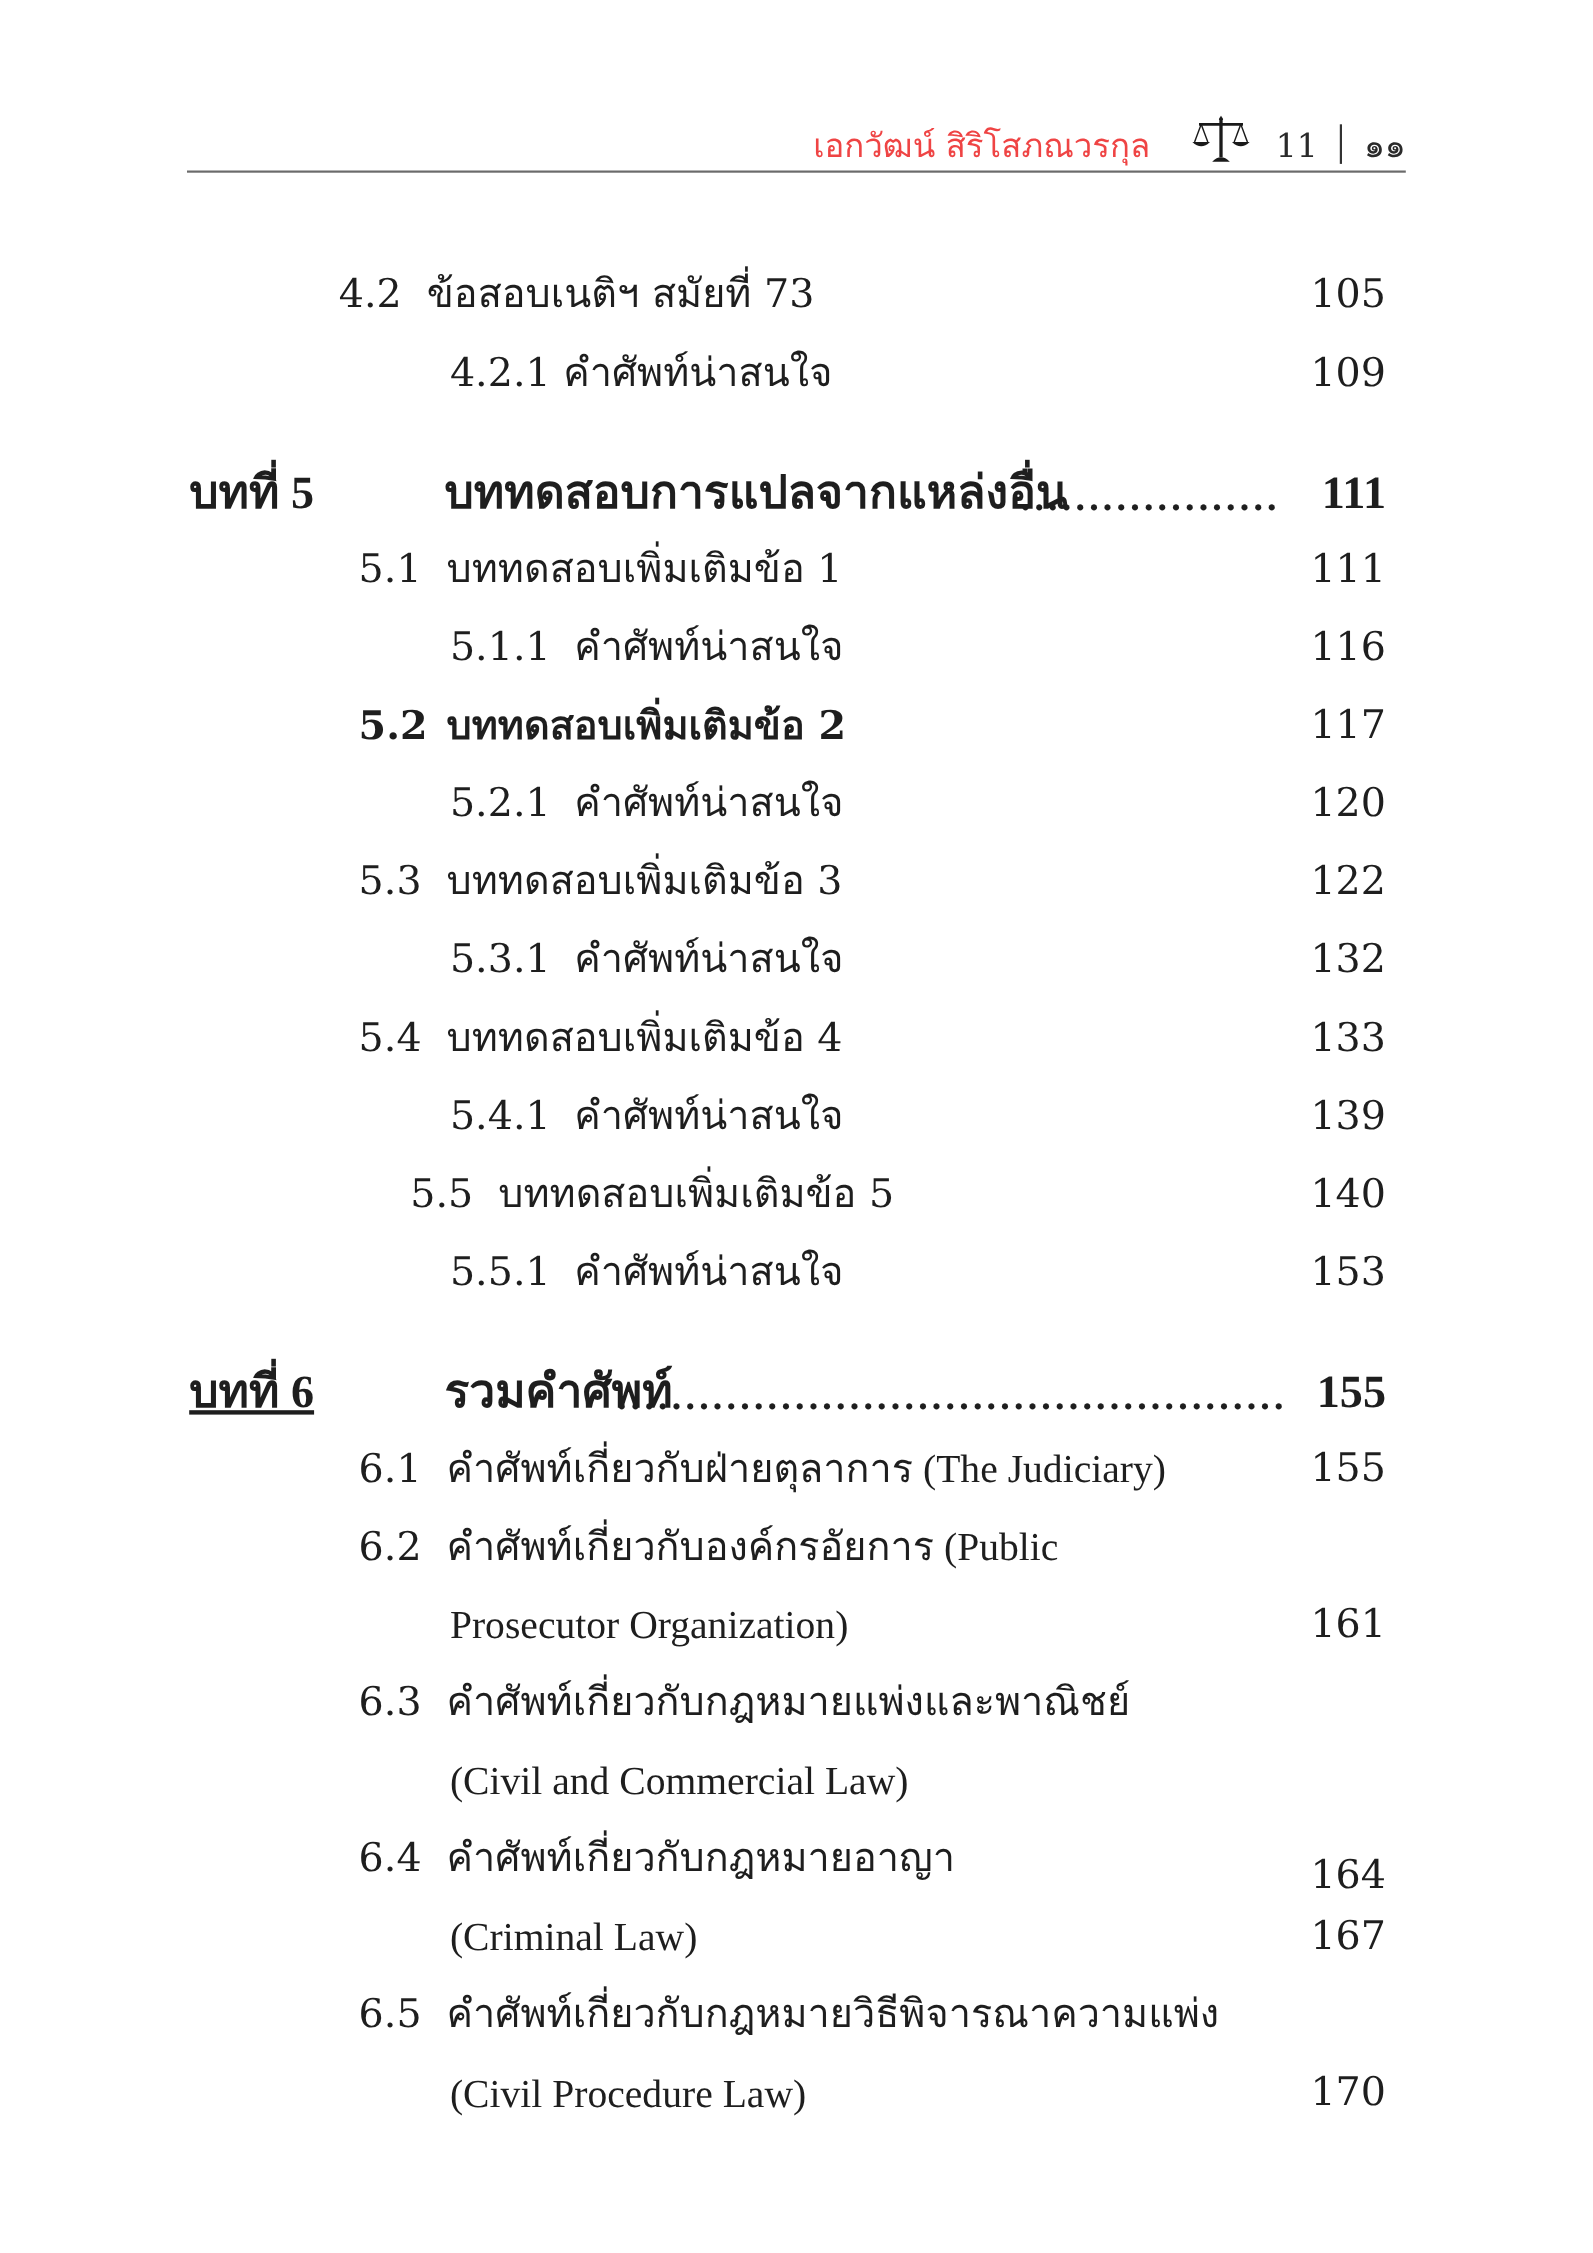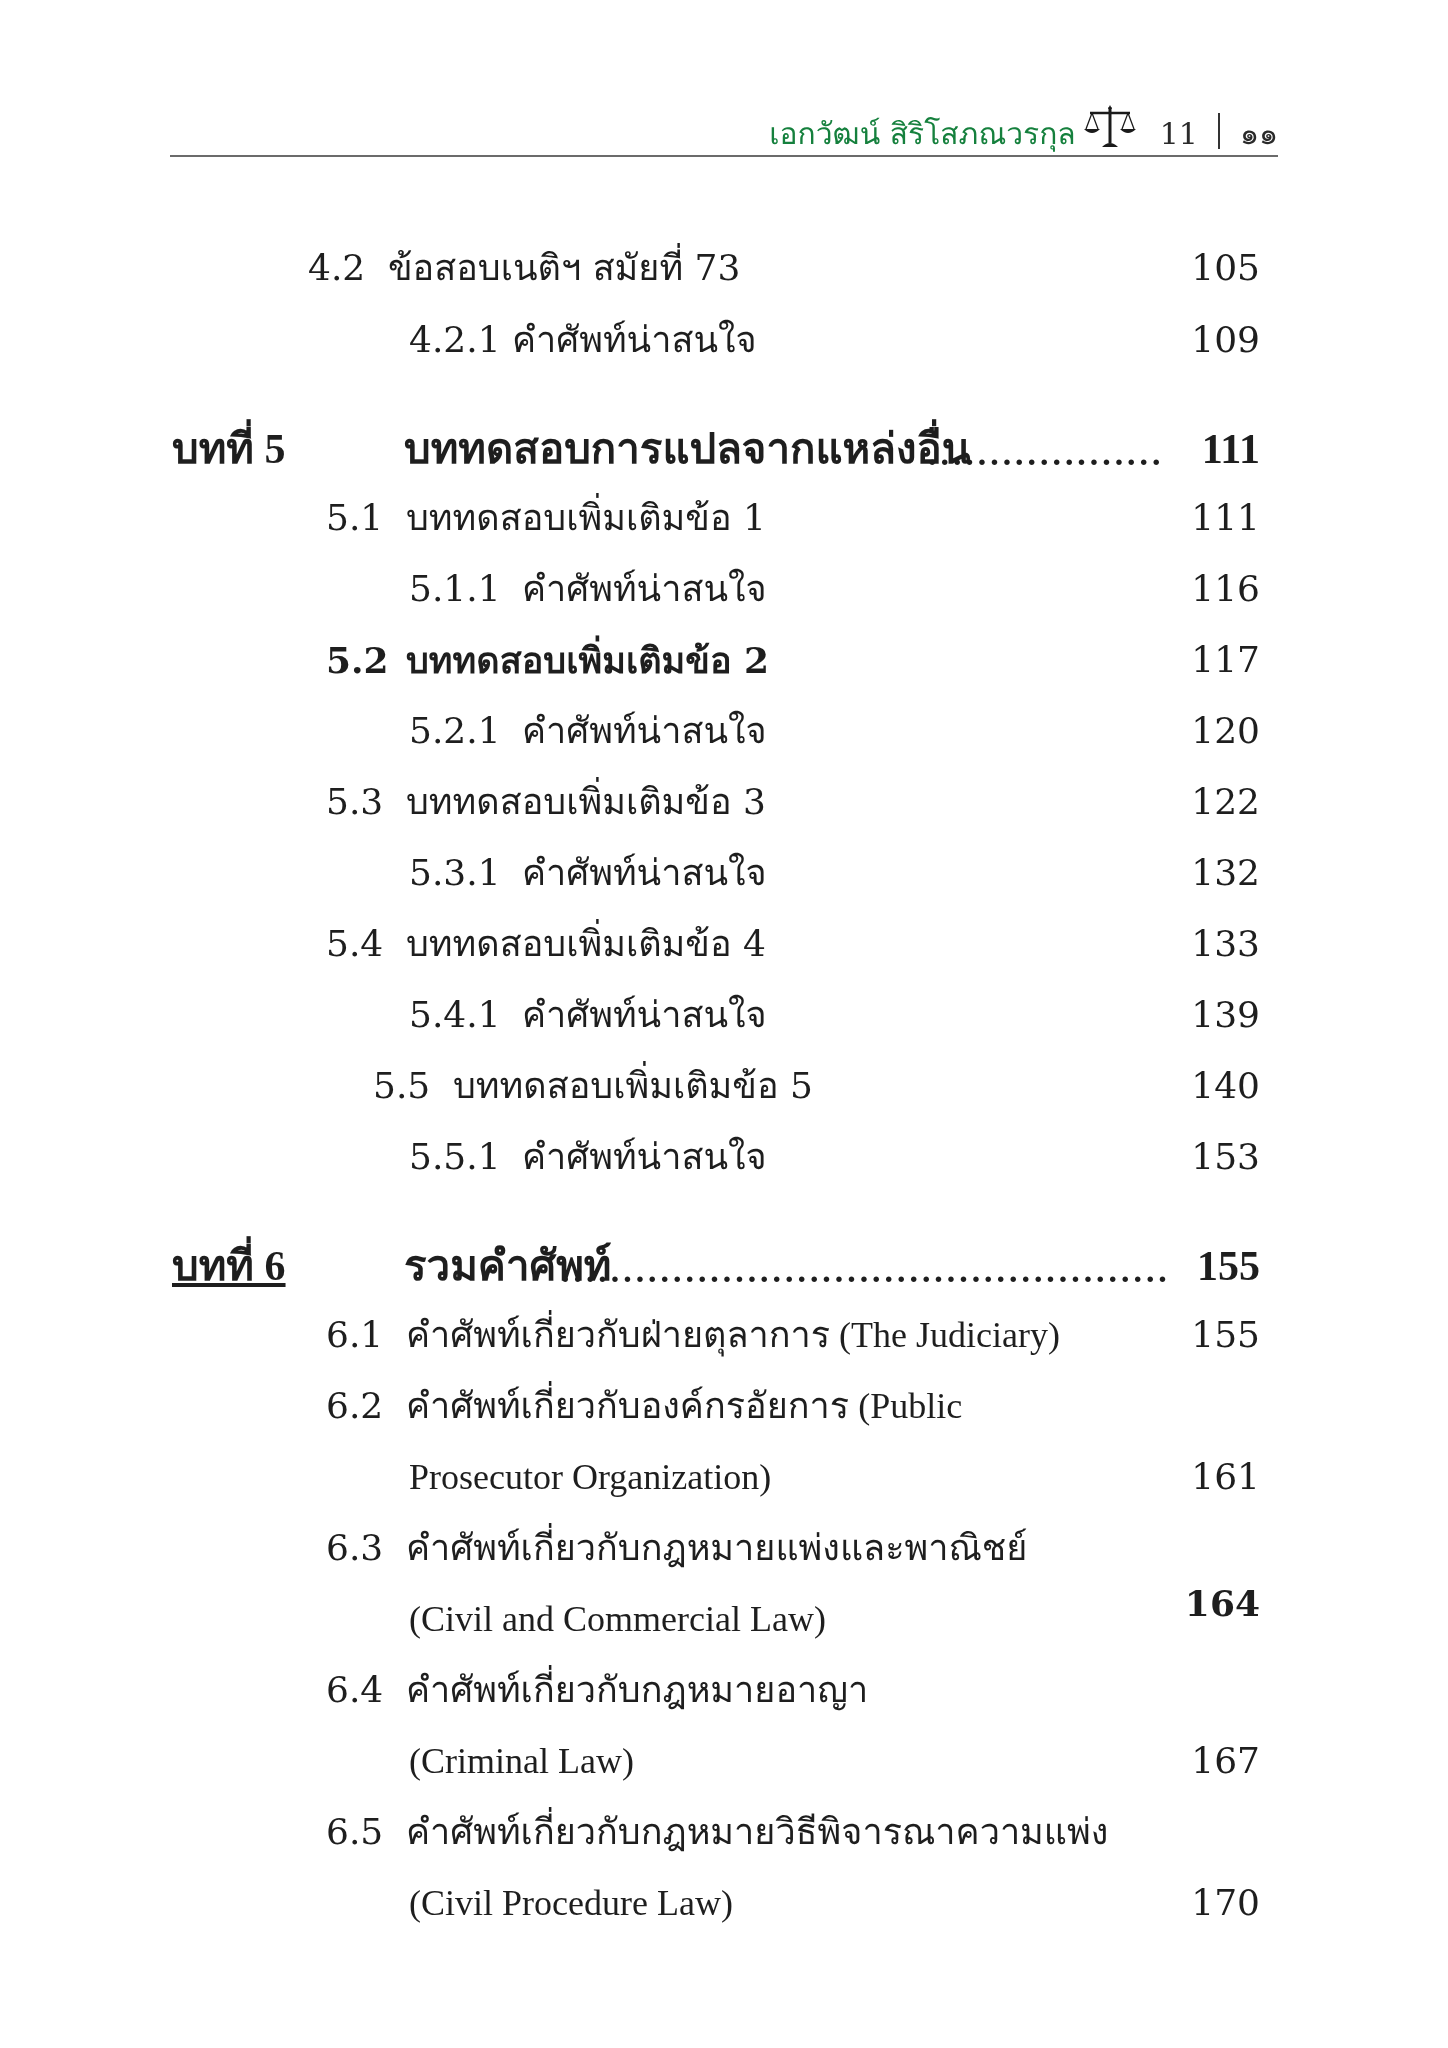--- a/index.html
+++ b/index.html
@@ -24,22 +24,22 @@
       border-bottom: 2px solid #6b6b6b;
       display: flex;
       align-items: flex-end;
       justify-content: flex-end;
       padding-bottom: 6px;
       box-sizing: border-box;
     }
     .header-author {
       font-family: "DejaVu Sans", "Liberation Sans", sans-serif;
       font-size: 30px;
-      color: #15803d;
-      margin-right: 6px;
+      color: #ef4444;
+      margin-right: 36px;
       line-height: 1;
     }
     .header-icon {
       width: 56px;
       height: 44px;
       margin-right: 22px;
       display: inline-block;
     }
     .header-page {
       font-size: 30px;
@@ -239,21 +239,21 @@
   </div>
   <span class="page-num" style="top:1459px;">161</span>
 
   <div class="row" style="left:326px; top:1530px;">
     <span class="num" style="width:80px;">6.3</span>
     <span class="title">คำศัพท์เกี่ยวกับกฎหมายแพ่งและพาณิชย์</span>
   </div>
   <div class="row" style="left:409px; top:1601px;">
     <span class="title english">(Civil and Commercial Law)</span>
   </div>
-  <span class="page-num" style="top:1585px;font-weight:bold;">164</span>
+  <span class="page-num" style="top:1687px;">164</span>
 
   <div class="row" style="left:326px; top:1672px;">
     <span class="num" style="width:80px;">6.4</span>
     <span class="title">คำศัพท์เกี่ยวกับกฎหมายอาญา</span>
   </div>
   <div class="row" style="left:409px; top:1743px;">
     <span class="title english">(Criminal Law)</span>
   </div>
   <span class="page-num" style="top:1743px;">167</span>
 

